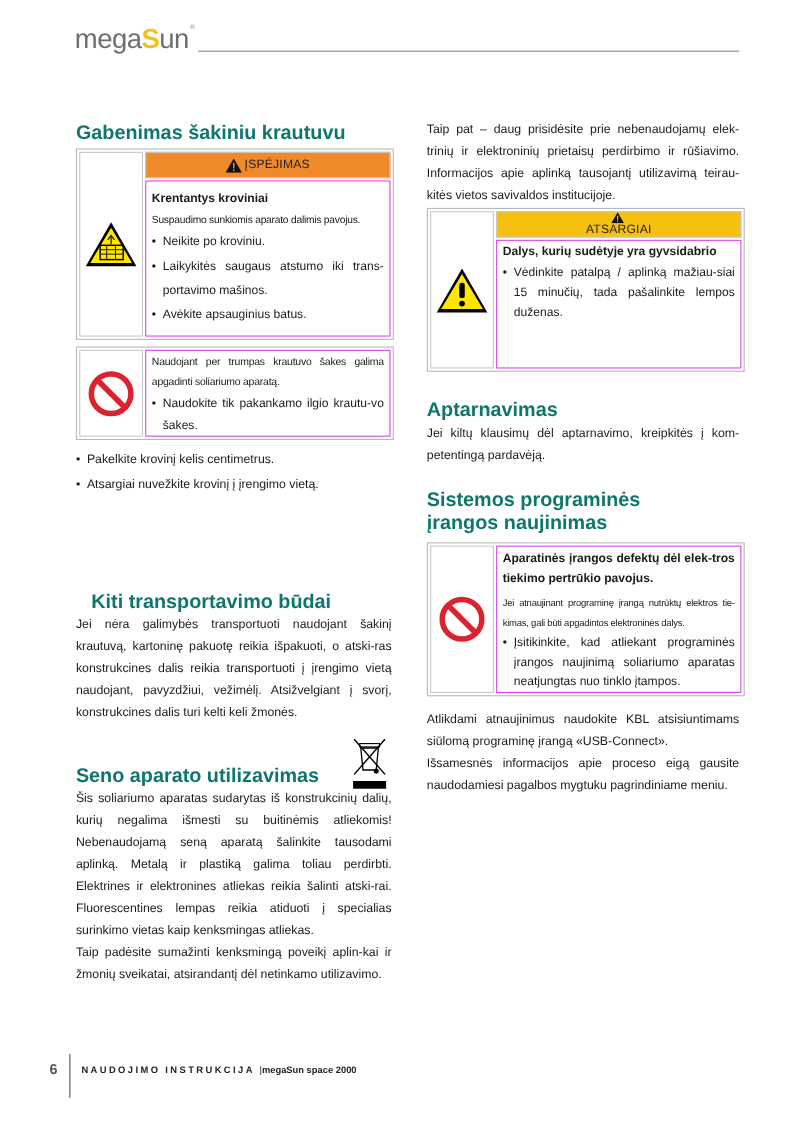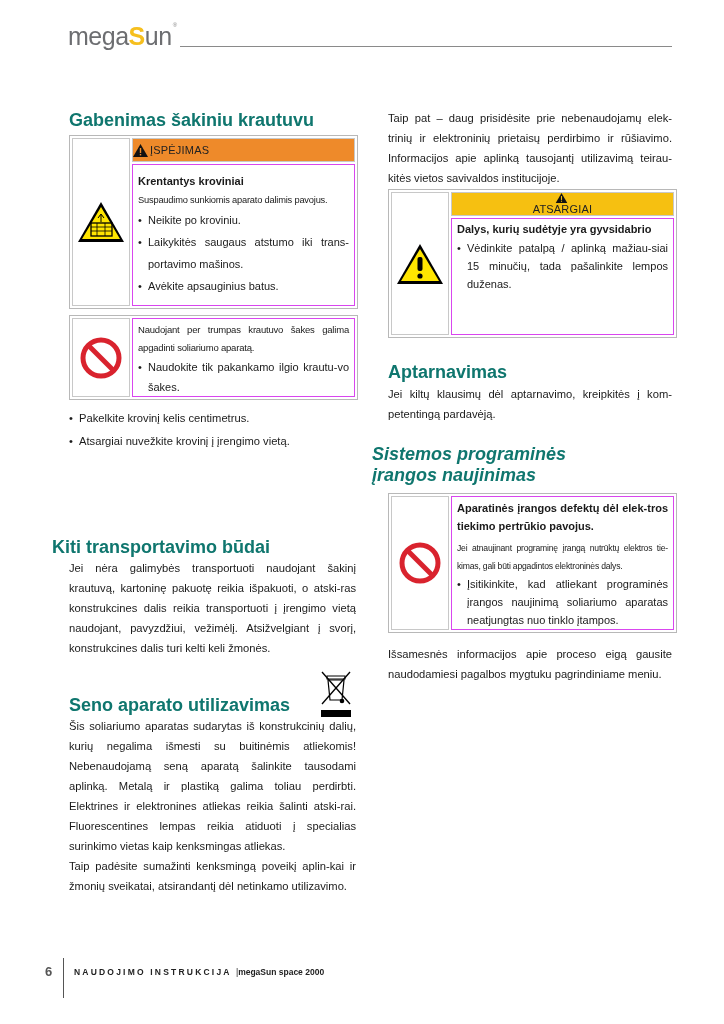--- a/index.html
+++ b/index.html
@@ -19,21 +19,21 @@
   p.body { margin:0; font-size:11.2px; line-height:20px; text-align:justify; }
   ul.bul { list-style:none; margin:0; padding:0; }
   ul.bul li { font-size:11.2px; line-height:23px; position:relative; padding-left:10px; }
   ul.bul li::before { content:"•"; position:absolute; left:0; top:0; }
 
   
   .box { position:absolute; border:1px solid #b8b8b8; padding:2px; background:#fff; }
   .box-inner { display:flex; height:100%; }
   .box .icon-cell { border:1px solid #c8c8c8; display:flex; align-items:center; justify-content:center; flex:0 0 auto; }
   .box .right-cell { display:flex; flex-direction:column; margin-left:2px; flex:1; }
-  .box .band { border:1px solid #c8c8c8; height:22px; display:flex; align-items:center; 
+  .box .band { border:1px solid #c8c8c8; height:22px; display:flex; align-items:center; justify-content:center;
                font-size:11px; color:#222; letter-spacing:0.2px; }
   .band.orange { background:#ee8a2a; }
   .band.yellow { background:#f6c011;flex-direction:column; }
   .box .content { border:1px solid #d946ef; margin-top:2px; flex:1; padding:0 5px 2px 5px; }
   .content .title { font-weight:bold; font-size:11px; line-height:20px; }
   .content .sub { font-size:9.5px; line-height:18px; letter-spacing:-0.2px; text-align:justify; font-family:"Liberation Sans", sans-serif; transform-origin:left; }
   .content ul.bul li { font-size:11px; line-height:22px; }
 
   .footer-num { position:absolute; left:45px; top:964px; font-size:13px; font-weight:bold; color:#555; }
   .footer-bar { position:absolute; left:63px; top:958px; width:1px; height:40px; background:#555; }
@@ -102,21 +102,21 @@
   </div>
 </div>
 
 <div style="position:absolute;left:69px;top:405px;width:287px;">
   <ul class="bul" style="margin-top:2px;">
     <li><span>Pakelkite krovinį kelis centimetrus.</span></li>
     <li><span>Atsargiai nuvežkite krovinį į įrengimo vietą.</span></li>
   </ul>
 </div>
 
-<h2 style="position:absolute;left:52px;top:537px;">Kiti transportavimo būdai</h2>
+<h2 style="position:absolute;left:83px;top:537px;">Kiti transportavimo būdai</h2>
 <p class="body" style="position:absolute;left:69px;top:558px;width:287px;">Jei nėra galimybės transportuoti naudojant šakinį krautuvą, kartoninę pakuotę reikia išpakuoti, o atski-ras konstrukcines dalis reikia transportuoti į įrengimo vietą naudojant, pavyzdžiui, vežimėlį. Atsižvelgiant į svorį, konstrukcines dalis turi kelti keli žmonės.</p>
 
 <h2 style="position:absolute;left:69px;top:695px;">Seno aparato utilizavimas</h2>
 <div style="position:absolute;left:319px;top:670px;width:34px;height:48px;">
   <svg width="34" height="48" viewBox="0 0 34 48">
     <rect x="8" y="6" width="18" height="3" fill="none" stroke="#000" stroke-width="1"></rect>
     <polygon points="9,10 25,10 23,30 11,30" fill="none" stroke="#000" stroke-width="1.2"></polygon>
     <line x1="3" y1="2" x2="31" y2="34" stroke="#000" stroke-width="1.3"></line>
     <line x1="31" y1="2" x2="3" y2="34" stroke="#000" stroke-width="1.3"></line>
     <circle cx="23" cy="31" r="2.3" fill="#000"></circle>
@@ -155,21 +155,21 @@
           <li style="line-height:18px;text-align:justify;"><span>Vėdinkite patalpą / aplinką mažiau-siai  15 minučių, tada pašalinkite lempos duženas.</span></li>
         </ul>
       </div>
     </div>
   </div>
 </div>
 
 <h2 style="position:absolute;left:388px;top:362px;">Aptarnavimas</h2>
 <p class="body" style="position:absolute;left:388px;top:384px;width:284px;">Jei kiltų klausimų dėl aptarnavimo, kreipkitės į kom-petentingą  pardavėją.</p>
 
-<h2 style="position:absolute;left:372px;top:444px;font-style:italic;">
+<h2 style="position:absolute;left:388px;top:444px;">
   <span>Sistemos programinės</span><br>
   <span>įrangos naujinimas</span>
 </h2>
 
 <div class="box" style="left:388px;top:493px;width:283px;height:134px;">
   <div class="box-inner">
     <div class="icon-cell" style="width:56px;">
       <svg width="44" height="44" viewBox="0 0 44 44">
         <circle cx="22" cy="22" r="18" fill="#fff" stroke="#d9232e" stroke-width="5"></circle>
         <line x1="9.5" y1="9.5" x2="34.5" y2="34.5" stroke="#d9232e" stroke-width="5"></line>
@@ -179,20 +179,21 @@
       <div class="title" style="line-height:18px;text-align:justify;">Aparatinės įrangos defektų dėl elek-tros tiekimo pertrūkio pavojus.</div>
       <div class="sub" style="font-size:8.6px;line-height:18px;margin-top:4px;">Jei atnaujinant programinę įrangą nutrūktų elektros tie-kimas, gali būti apgadintos elektroninės dalys.</div>
       <ul class="bul">
         <li style="line-height:18px;text-align:justify;"><span>Įsitikinkite, kad atliekant programinės įrangos naujinimą soliariumo aparatas neatjungtas nuo tinklo įtampos.</span></li>
       </ul>
     </div>
   </div>
 </div>
 
 <div style="position:absolute;left:388px;top:644px;width:284px;">
+  <p class="body">Atlikdami atnaujinimus naudokite KBL atsisiuntimams siūlomą programinę įrangą «USB-Connect».</p>
   <p class="body">Išsamesnės informacijos apie proceso eigą gausite naudodamiesi pagalbos mygtuku pagrindiniame meniu.</p>
 </div>
 
 <div class="footer-num">6</div>
 <div class="footer-bar"></div>
 <div class="footer-text">
   <span>NAUDOJIMO INSTRUKCIJA</span>
   <span class="prod" style="letter-spacing:0;font-weight:normal;">|</span><span class="prod">megaSun space 2000</span>
 </div>
 

